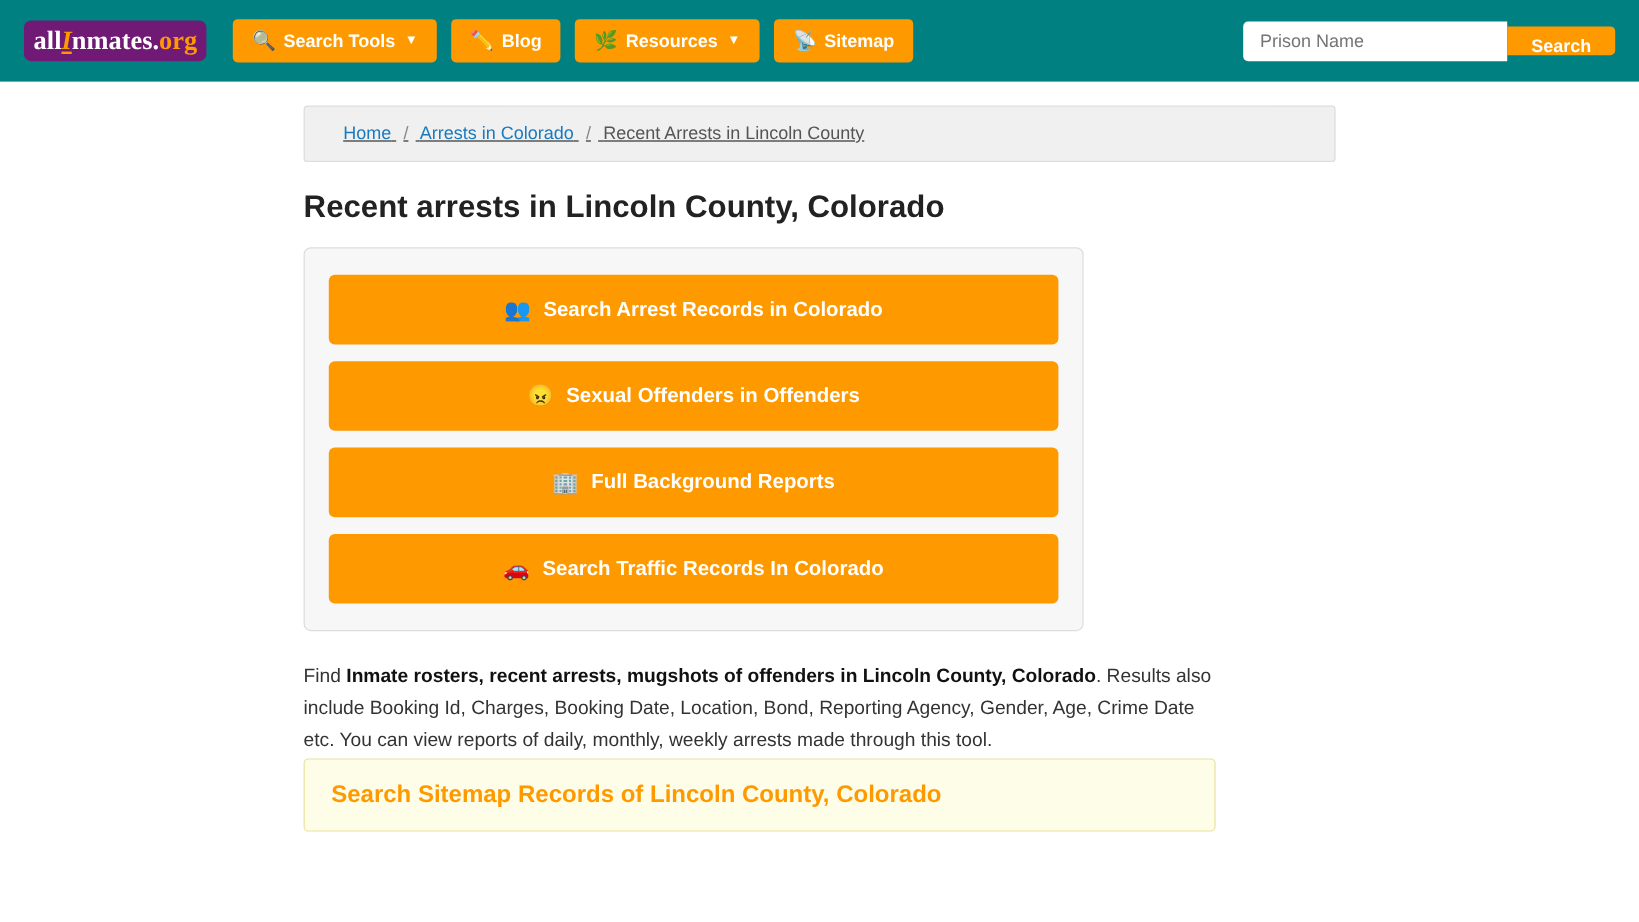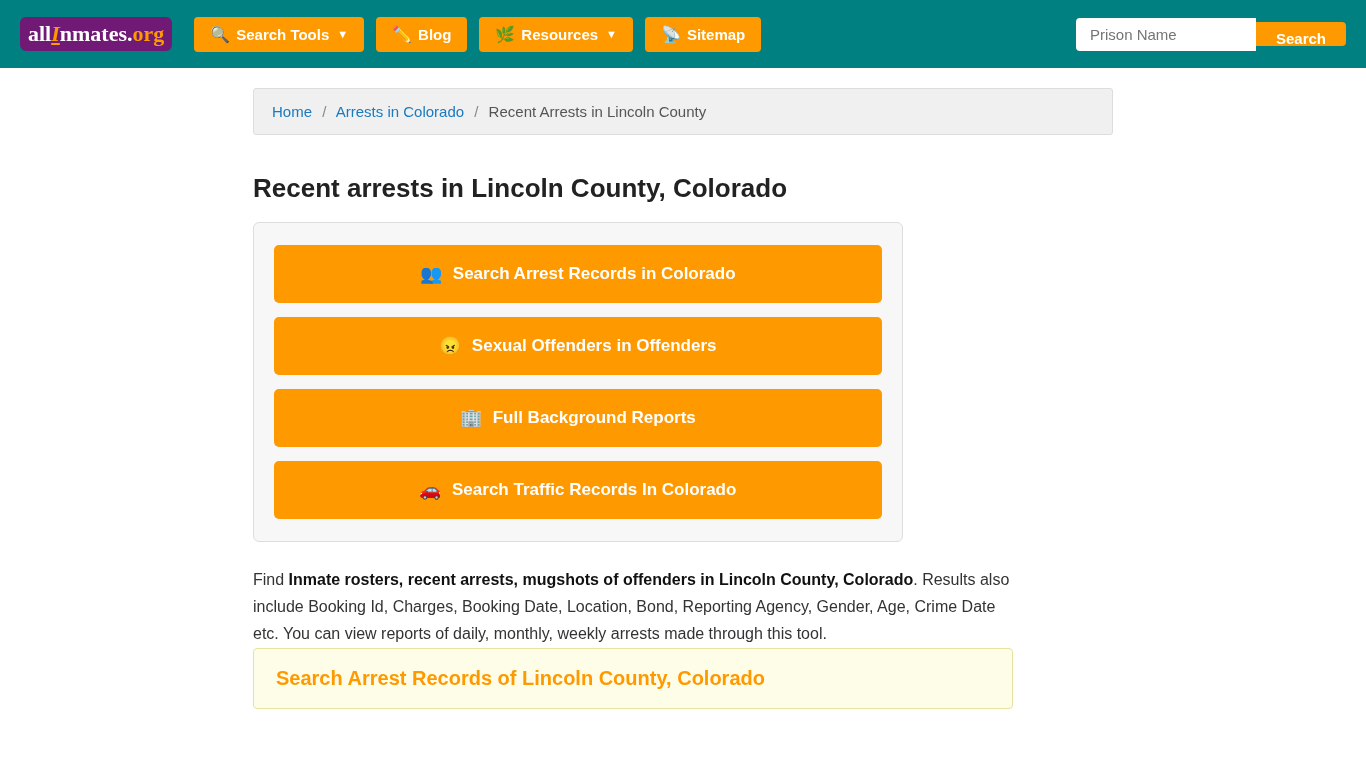--- a/index.html
+++ b/index.html
@@ -54,21 +54,21 @@
     .search-area {
       display: flex;
       align-items: center;
       gap: 0;
     }
     .prison-input {
       padding: 8px 14px;
       font-size: 15px;
       border: none;
       border-radius: 4px 0 0 4px;
-      width: 180px;
+      width: 220px;
       outline: none;
       color: #888;
     }
     .search-btn {
       background: #f90;
       color: #fff;
       border: none;
       padding: 8px 20px;
       font-size: 15px;
       font-weight: bold;
@@ -82,23 +82,24 @@
       max-width: 900px;
       margin: 0 auto;
       padding: 20px 20px;
     }
 
     
     .breadcrumb {
       background: #f0f0f0;
       border: 1px solid #ddd;
       border-radius: 3px;
-      padding: 14px 18px;
-      margin-bottom: 38px;
-      font-size: 15px;
+      padding: 14px 32px;
+      margin-bottom: 22px;
+      font-size: 15px;
+      text-decoration: underline;
     }
     .breadcrumb a {
       color: #1a7abf;
       text-decoration: none;
     }
     .breadcrumb .sep { color: #888; margin: 0 6px; }
     .breadcrumb .current { color: #555; }
 
     
     .page-title {
@@ -234,15 +235,15 @@
       <span class="btn-icon">🚗</span>
       <span>Search Traffic Records In Colorado</span>
     </button>
   </div>
 
   <p class="description">
     <span>Find </span><strong>Inmate rosters, recent arrests, mugshots of offenders in Lincoln County, Colorado</strong><span>. Results also include Booking Id, Charges, Booking Date, Location, Bond, Reporting Agency, Gender, Age, Crime Date etc. You can view reports of daily, monthly, weekly arrests made through this tool.</span>
   </p>
 
   <div class="section-search-box">
-    <div class="section-search-title">Search Arrest Records of Lincoln County, Colorado</div>
+    <div class="section-search-title">Search Sitemap Records of Lincoln County, Colorado</div>
   </div>
 </main>
 
 </body></html>

